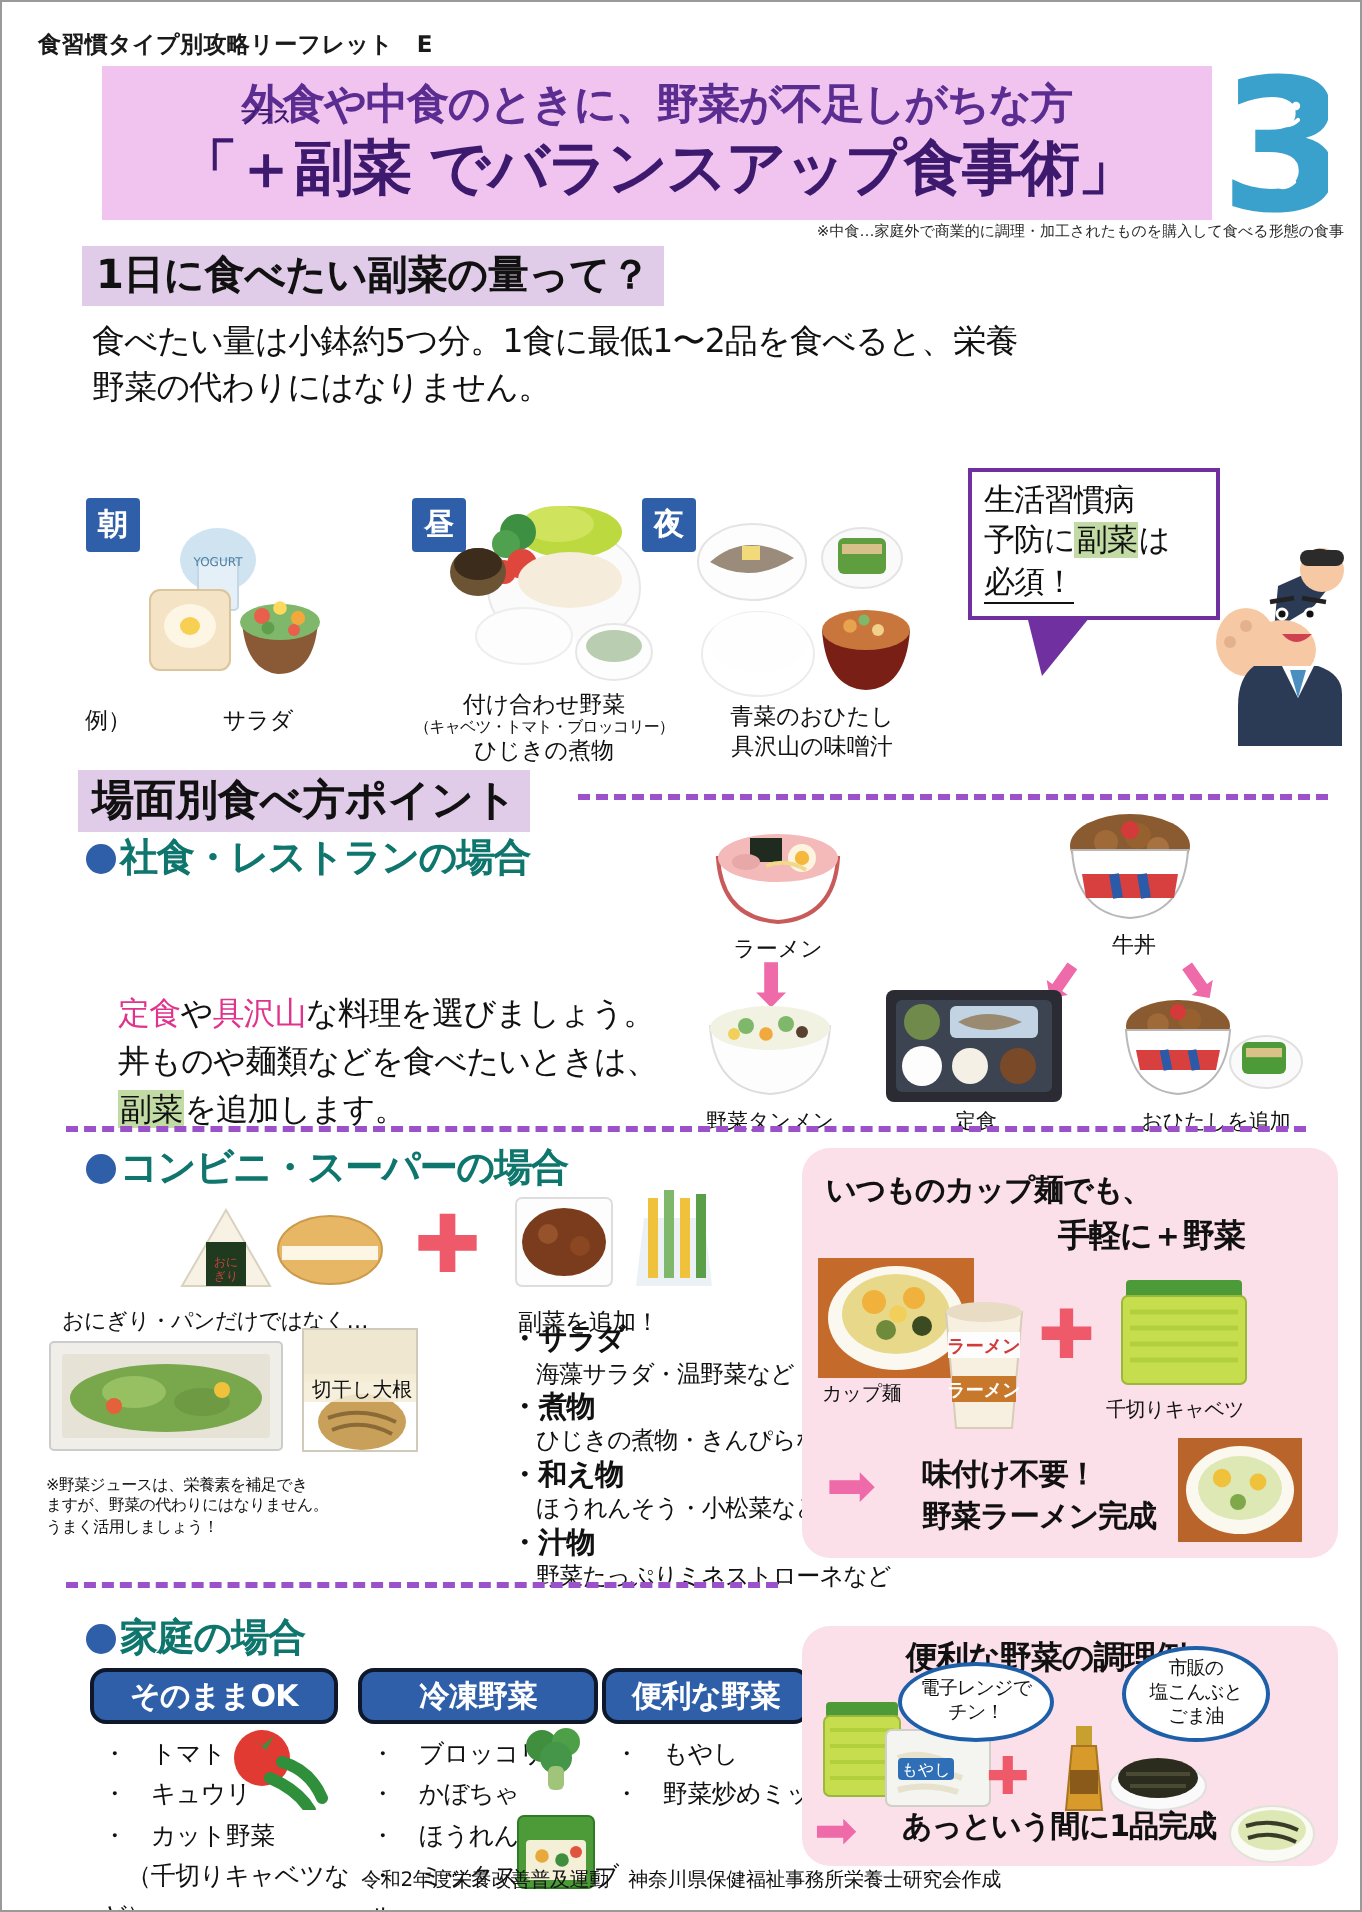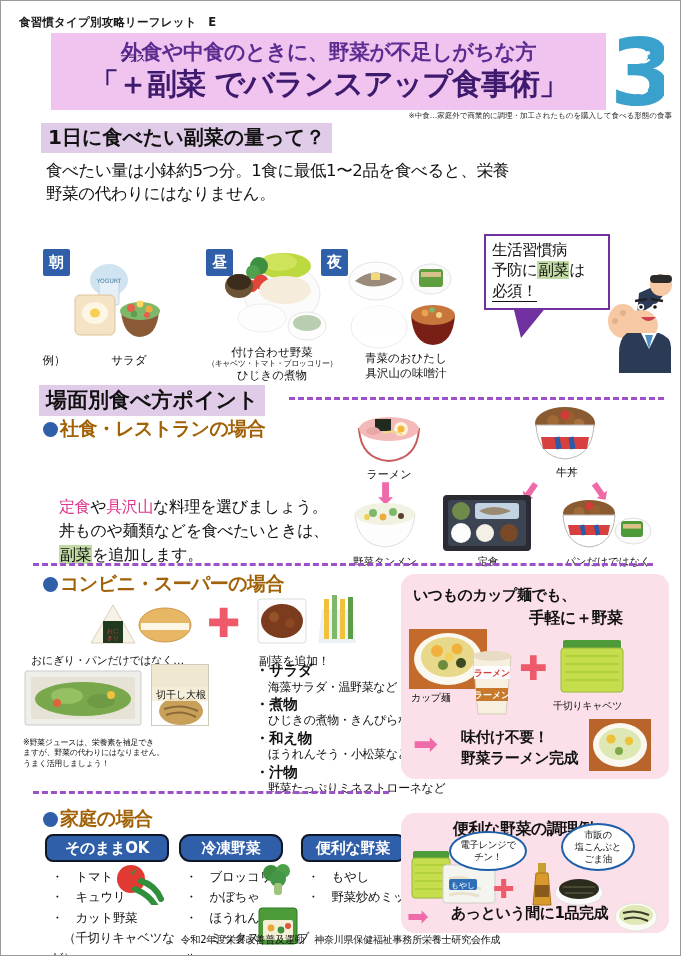--- a/index.html
+++ b/index.html
@@ -106,21 +106,21 @@
     border-top: 32px solid #7030a0;
   }
 
   
   .dash {
     position: absolute; height: 0;
     border-top: 3px dashed #9b51c9;
   }
 
   .bullet-head {
-    position: absolute; font-size: 19px; font-weight: bold; color: #a16207;
+    position: absolute; font-size: 19px; font-weight: bold; color: #0f766e;
     letter-spacing: -0.6px; white-space: nowrap;
   }
   .bullet-dot {
     display: inline-block; width: 15px; height: 15px;
     background: #2f5fa8; border-radius: 50%;
     vertical-align: -2px; margin-right: 2px;
   }
 
   
   .pink-panel {
@@ -377,21 +377,21 @@
     <circle cx="22" cy="15" r="5.4" fill="#a06a38"></circle>
       <circle cx="38" cy="13" r="5.6" fill="#96602f"></circle>
     <circle cx="32" cy="9" r="4" fill="#d43a3a"></circle>
     <path d="M6 18 Q8 48 32 50 Q56 48 58 18 Z" fill="#fff" stroke="#b8b8b8"></path>
     <path d="M11 28 L53 28 L51 38 L13 38 Z" fill="#d84040"></path>
     <path d="M25 28 L27 38 M39 28 L41 38" stroke="#2a5aa8" stroke-width="4.4"></path>
     <ellipse cx="76" cy="34" rx="18" ry="13" fill="#fafafa" stroke="#e0e0e0"></ellipse>
     <rect x="64" y="24" width="22" height="16" rx="3" fill="#4d9a38"></rect>
     <rect x="66" y="27" width="18" height="4.6" fill="#d9c188"></rect>
   </svg>
-  <div class="cap" style="left:552px; top:554px; width:110px; font-size:10.5px;">パンだけではなく</div>
+  <div class="cap" style="left:552px; top:554px; width:110px; font-size:10.5px;">おひたしを追加</div>
 
   <div class="dash" style="left:32px; top:562px; width:620px;"></div>
 
   <div class="bullet-head" style="left:42px; top:570px;">
     <span class="bullet-dot"></span><span>コンビニ・スーパーの場合</span>
   </div>
 
   <svg class="art" style="left:88px; top:598px;" width="105" height="52" viewBox="0 0 105 52">
     <path d="M24 6 L46 44 L2 44 Z" fill="#f7f2e4" stroke="#d8d2bf"></path>
     <rect x="14" y="22" width="20" height="22" fill="#1f3a1f"></rect>
@@ -500,21 +500,21 @@
     <circle cx="30" cy="32" r="4" fill="#7fa84a"></circle>
   </svg>
 
   <div class="dash" style="left:32px; top:790px; width:356px;"></div>
 
   <div class="bullet-head" style="left:42px; top:805px;">
     <span class="bullet-dot"></span><span>家庭の場合</span>
   </div>
 
   <div class="pill" style="left:44px; top:833px; width:124px; height:28px;">そのままOK</div>
-  <div class="pill" style="left:178px; top:833px; width:104px; height:28px;border-radius:11px;">冷凍野菜</div>
+  <div class="pill" style="left:178px; top:833px; width:120px; height:28px;">冷凍野菜</div>
   <div class="pill" style="left:300px; top:833px; width:104px; height:28px;">便利な野菜</div>
 
   <div class="vlist" style="left:50px; top:866px; width:130px;">
     <div>・　トマト</div>
     <div>・　キュウリ</div>
     <div>・　カット野菜</div>
     <div>　（千切りキャベツなど）</div>
 
   </div>
   <div class="vlist" style="left:184px; top:866px; width:126px;">

